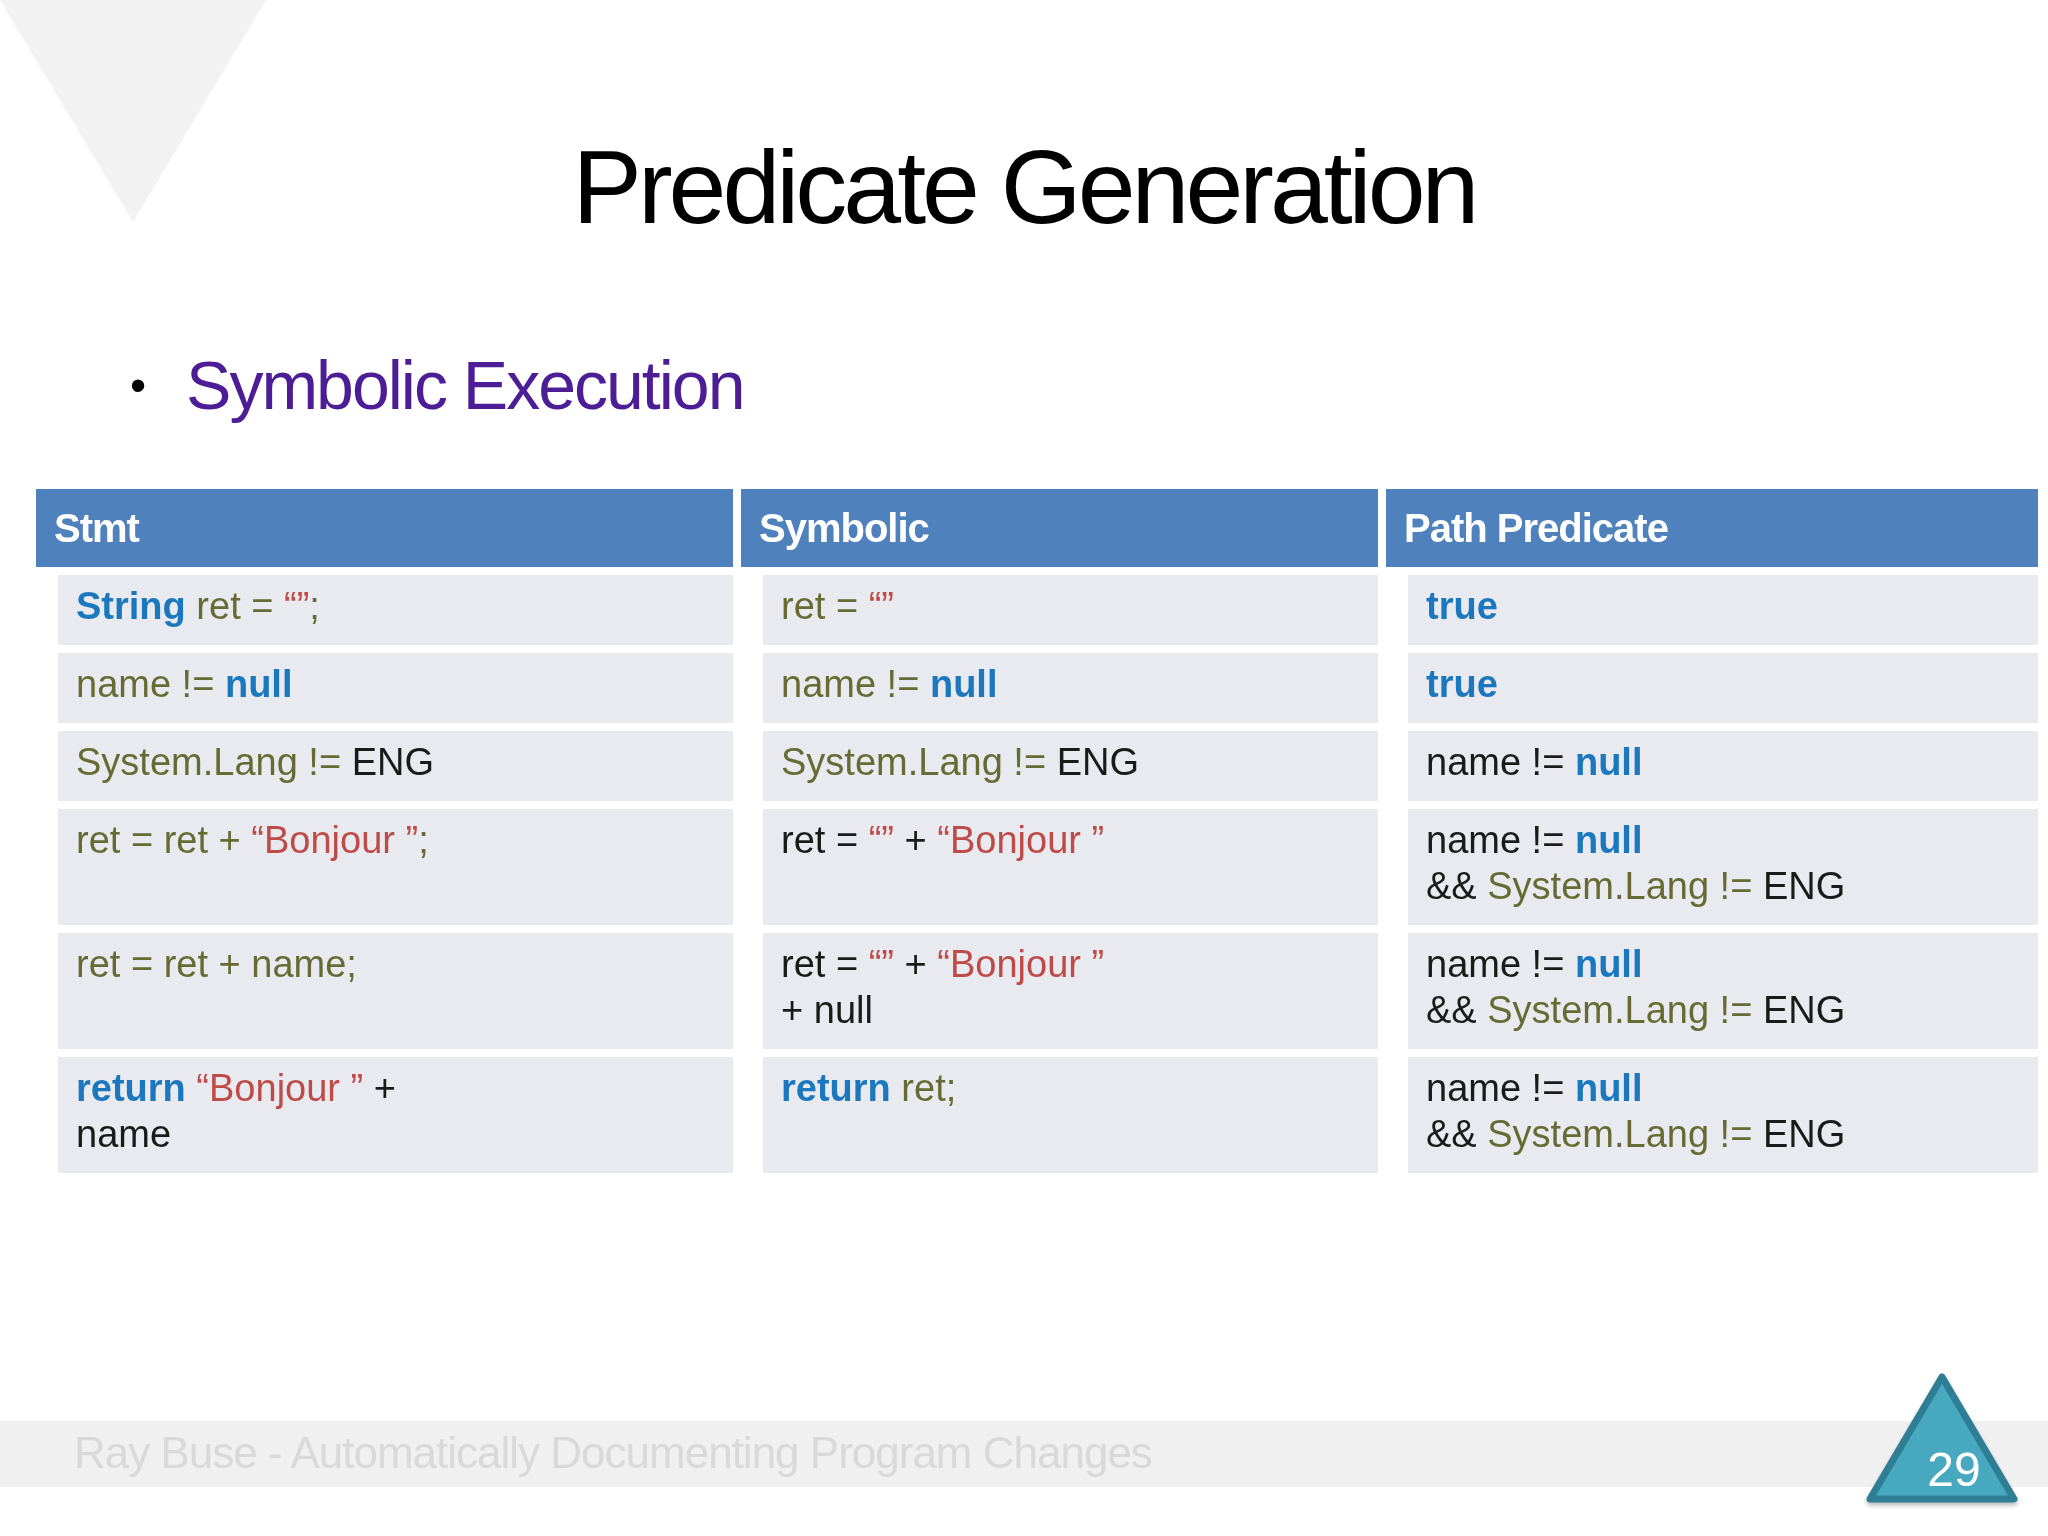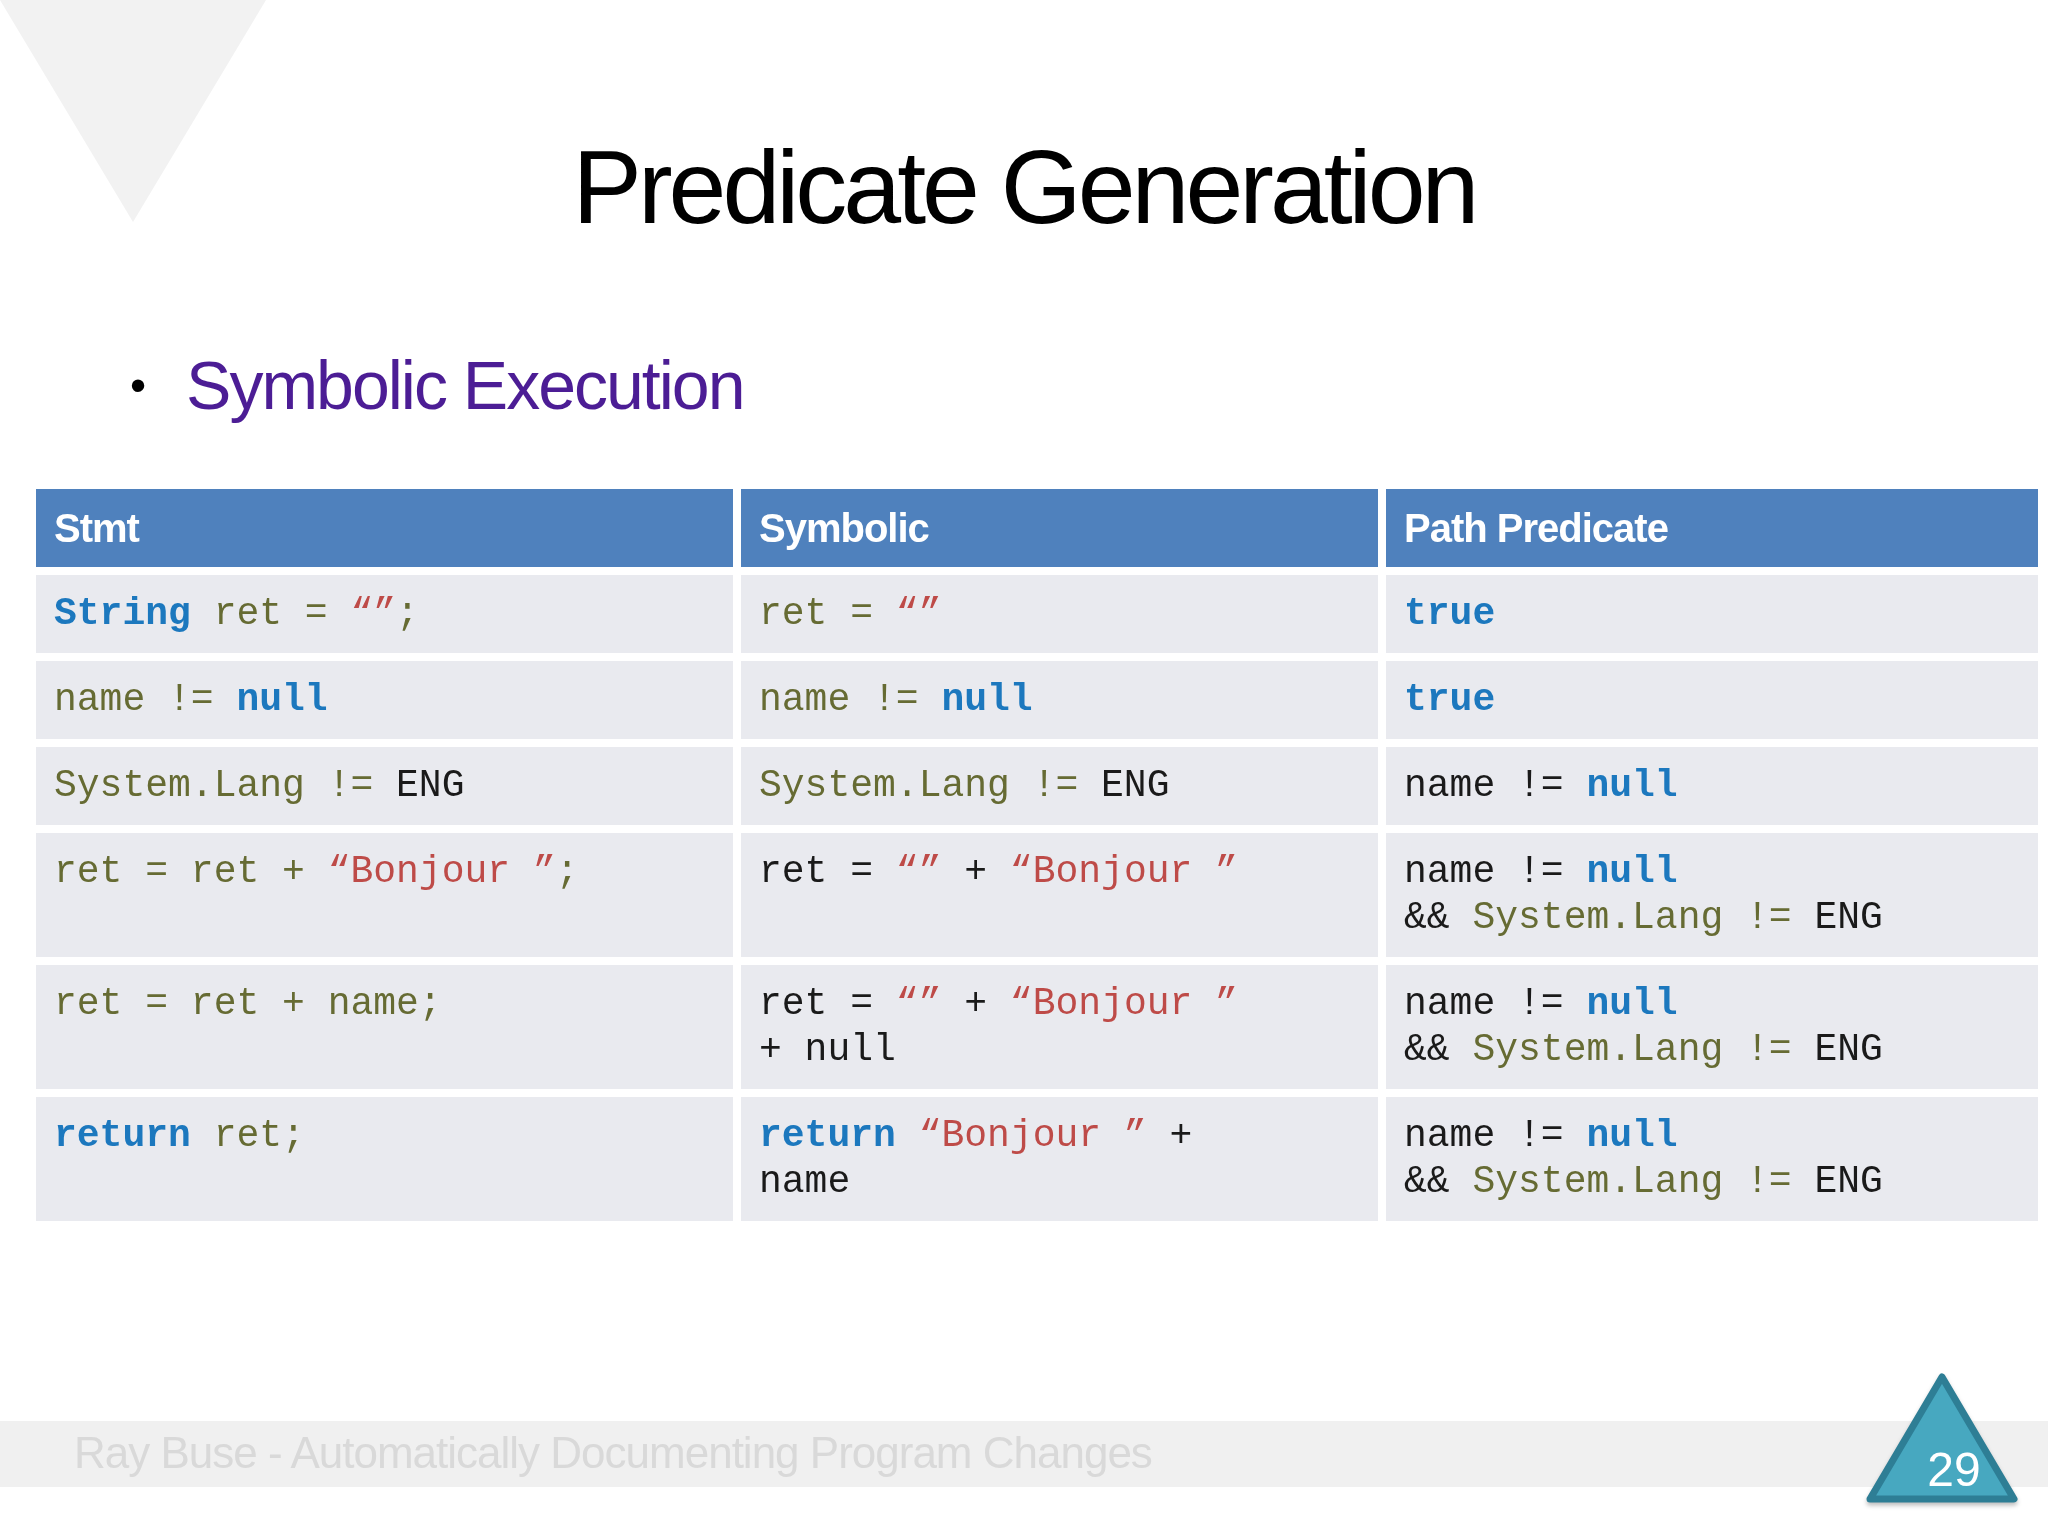--- a/index.html
+++ b/index.html
@@ -48,25 +48,26 @@
   }
   .th{
     background:var(--header-bg);color:#fff;
     height:78px;display:flex;align-items:center;
     padding-left:18px;
     font-size:40px;font-weight:bold;letter-spacing:-1px;
     font-family:"Liberation Sans",sans-serif;
   }
   .td{
     background:var(--row-bg);
-    padding:16px 16px 16px 18px;
-    font-family:Liberation Mono, monospace;
+    padding:8px 16px 16px 18px;
+    font-family:Liberation Sans, sans-serif;
     font-size:38px;line-height:46px;
     color:var(--code);
     white-space:nowrap;
+    margin-left:22px;
   }
   .code-line{min-height:46px;}
   .kw{color:var(--keyword);font-weight:bold;}
   .id{color:var(--identifier);}
   .str{color:var(--string);}
   .plain{color:var(--code);}
 
   .footer-band{
     position:absolute;left:0;top:1421px;width:2048px;height:66px;
     background:var(--footer-bg);
@@ -148,25 +149,25 @@
       </div>
       <div class="td">
         <div class="code-line"><span class="plain">ret = </span><span class="str">“”</span><span class="plain"> + </span><span class="str">“Bonjour ”</span></div>
         <div class="code-line"><span class="plain">+ null</span></div>
       </div>
       <div class="td">
         <div class="code-line"><span class="plain">name != </span><span class="kw">null</span></div>
         <div class="code-line"><span class="plain">&amp;&amp; </span><span class="id">System.Lang != </span><span class="plain">ENG</span></div>
       </div>
       <div class="td">
-        <div class="code-line"><span class="kw">return</span><span class="id"> ret;</span></div>
+        <div class="code-line"><span class="kw">return</span><span class="plain"> </span><span class="str">“Bonjour ” </span><span class="plain">+</span></div>
+        <div class="code-line"><span class="plain">name</span></div>
       </div>
       <div class="td">
-        <div class="code-line"><span class="kw">return</span><span class="plain"> </span><span class="str">“Bonjour ” </span><span class="plain">+</span></div>
-        <div class="code-line"><span class="plain">name</span></div>
+        <div class="code-line"><span class="kw">return</span><span class="id"> ret;</span></div>
       </div>
       <div class="td">
         <div class="code-line"><span class="plain">name != </span><span class="kw">null</span></div>
         <div class="code-line"><span class="plain">&amp;&amp; </span><span class="id">System.Lang != </span><span class="plain">ENG</span></div>
       </div>
     </div>
 
   <div class="footer-band">
     <span class="footer-text">Ray Buse - Automatically Documenting Program Changes</span>
   </div>

